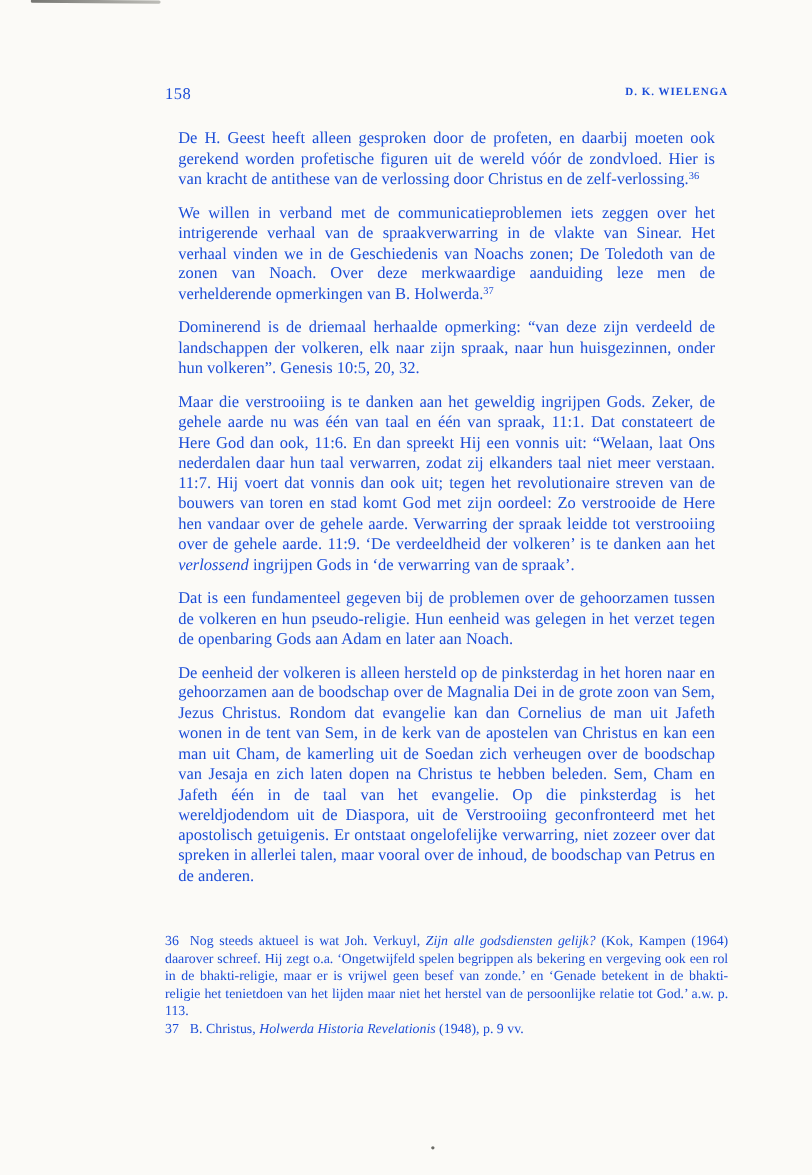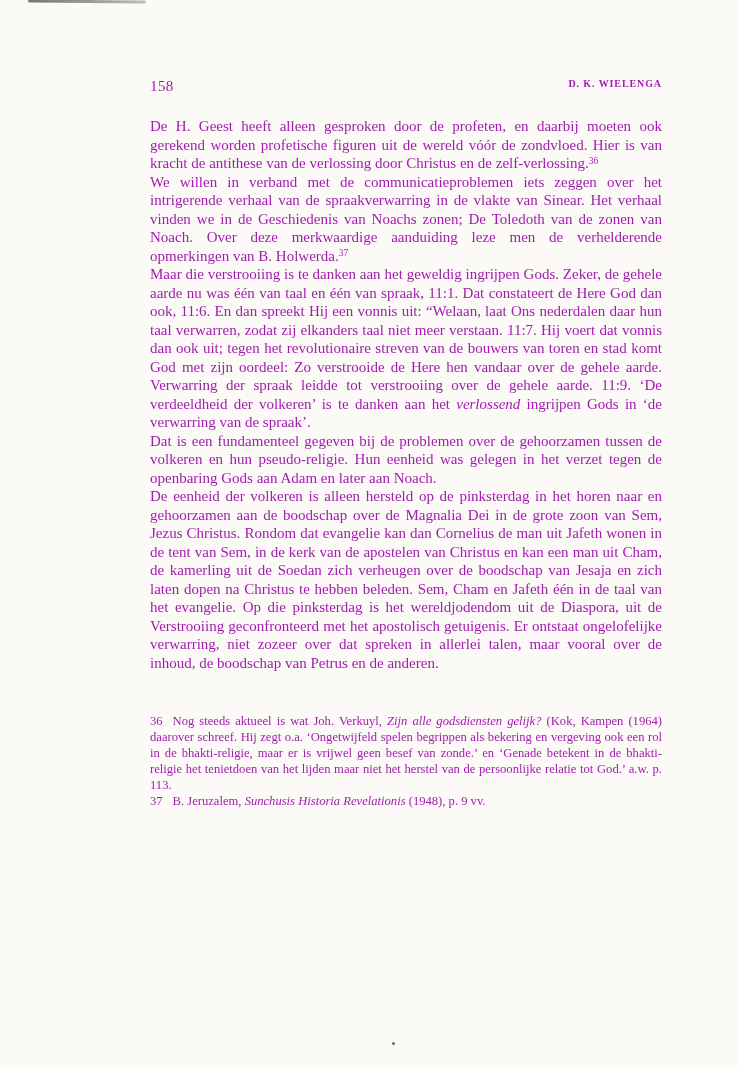--- a/index.html
+++ b/index.html
@@ -5,21 +5,21 @@
   html, body {
     margin: 0;
     padding: 0;
     background: #fbfaf7;
   }
   .page {
     position: relative;
     width: 738px;
     height: 1068px;
     background: #fbfaf7;
-    color: #a21caf;
+    color: #1d4ed8;
     font-family: "Liberation Serif", serif;
     overflow: hidden;
     box-sizing: border-box;
   }
   .scan-mark-top {
     position: absolute;
     top: 0;
     left: 28px;
     width: 118px;
     height: 3px;
@@ -61,21 +61,21 @@
     letter-spacing: 0.9px;
     font-weight: 700;
   }
   .body-text {
     font-size: 15px;
     line-height: 18.5px;
     text-align: justify;
     text-justify: inter-word;
   }
   .para {
-    margin: 0;
+    margin: 12px;
     padding: 0;
   }
   .body-text sup {
     font-size: 9.5px;
     line-height: 0;
     vertical-align: baseline;
     position: relative;
     top: -4.5px;
   }
   .footnotes {
@@ -106,28 +106,29 @@
   <div class="column">
 
     <div class="page-header">
       <span class="page-number">158</span>
       <div class="running-head">D. K. WIELENGA</div>
     </div>
 
     <div class="body-text">
       <p class="para"><span>De H. Geest heeft alleen gesproken door de profeten, en daarbij moeten ook gerekend worden profetische figuren uit de wereld vóór de zondvloed. Hier is van kracht de antithese van de verlossing door Christus en de zelf-verlossing.</span><sup>36</sup></p>
       <p class="para"><span>We willen in verband met de communicatieproblemen iets zeggen over het intrigerende verhaal van de spraakverwarring in de vlakte van Sinear. Het verhaal vinden we in de Geschiedenis van Noachs zonen; De Toledoth van de zonen van Noach. Over deze merkwaardige aanduiding leze men de verhelderende opmerkingen van B. Holwerda.</span><sup>37</sup></p>
+      <p class="para"><span>Dominerend is de driemaal herhaalde opmerking: “van deze zijn verdeeld de landschappen der volkeren, elk naar zijn spraak, naar hun huisgezinnen, onder hun volkeren”. Genesis 10:5, 20, 32.</span></p>
       <p class="para"><span>Maar die verstrooiing is te danken aan het geweldig ingrijpen Gods. Zeker, de gehele aarde nu was één van taal en één van spraak, 11:1. Dat constateert de Here God dan ook, 11:6. En dan spreekt Hij een vonnis uit: “Welaan, laat Ons nederdalen daar hun taal verwarren, zodat zij elkanders taal niet meer verstaan. 11:7. Hij voert dat vonnis dan ook uit; tegen het revolutionaire streven van de bouwers van toren en stad komt God met zijn oordeel: Zo verstrooide de Here hen vandaar over de gehele aarde. Verwarring der spraak leidde tot verstrooiing over de gehele aarde. 11:9. ‘De verdeeldheid der volkeren’ is te danken aan het </span><i>verlossend</i><span> ingrijpen Gods in ‘de verwarring van de spraak’.</span></p>
       <p class="para"><span>Dat is een fundamenteel gegeven bij de problemen over de gehoorzamen tussen de volkeren en hun pseudo-religie. Hun eenheid was gelegen in het verzet tegen de openbaring Gods aan Adam en later aan Noach.</span></p>
       <p class="para"><span>De eenheid der volkeren is alleen hersteld op de pinksterdag in het horen naar en gehoorzamen aan de boodschap over de Magnalia Dei in de grote zoon van Sem, Jezus Christus. Rondom dat evangelie kan dan Cornelius de man uit Jafeth wonen in de tent van Sem, in de kerk van de apostelen van Christus en kan een man uit Cham, de kamerling uit de Soedan zich verheugen over de boodschap van Jesaja en zich laten dopen na Christus te hebben beleden. Sem, Cham en Jafeth één in de taal van het evangelie. Op die pinksterdag is het wereldjodendom uit de Diaspora, uit de Verstrooiing geconfronteerd met het apostolisch getuigenis. Er ontstaat ongelofelijke verwarring, niet zozeer over dat spreken in allerlei talen, maar vooral over de inhoud, de boodschap van Petrus en de anderen.</span></p>
     </div>
 
     <div class="footnotes">
       <p class="footnote">
         <span class="fn-num">36</span><span><span>Nog steeds aktueel is wat Joh. Verkuyl, </span><i>Zijn alle godsdiensten gelijk?</i><span> (Kok, Kampen (1964) daarover schreef. Hij zegt o.a. ‘Ongetwijfeld spelen begrippen als bekering en vergeving ook een rol in de bhakti-religie, maar er is vrijwel geen besef van zonde.’ en ‘Genade betekent in de bhakti-religie het tenietdoen van het lijden maar niet het herstel van de persoonlijke relatie tot God.’ a.w. p. 113.</span></span>
       </p>
       <p class="footnote">
-        <span class="fn-num">37</span><span><span>B. Jeruzalem, </span><i>Sunchusis Historia Revelationis</i><span> (1948), p. 9 vv.</span></span>
+        <span class="fn-num">37</span><span><span>B. Christus, </span><i>Holwerda Historia Revelationis</i><span> (1948), p. 9 vv.</span></span>
       </p>
     </div>
 
   </div>
 </div>
 
 </body></html>

